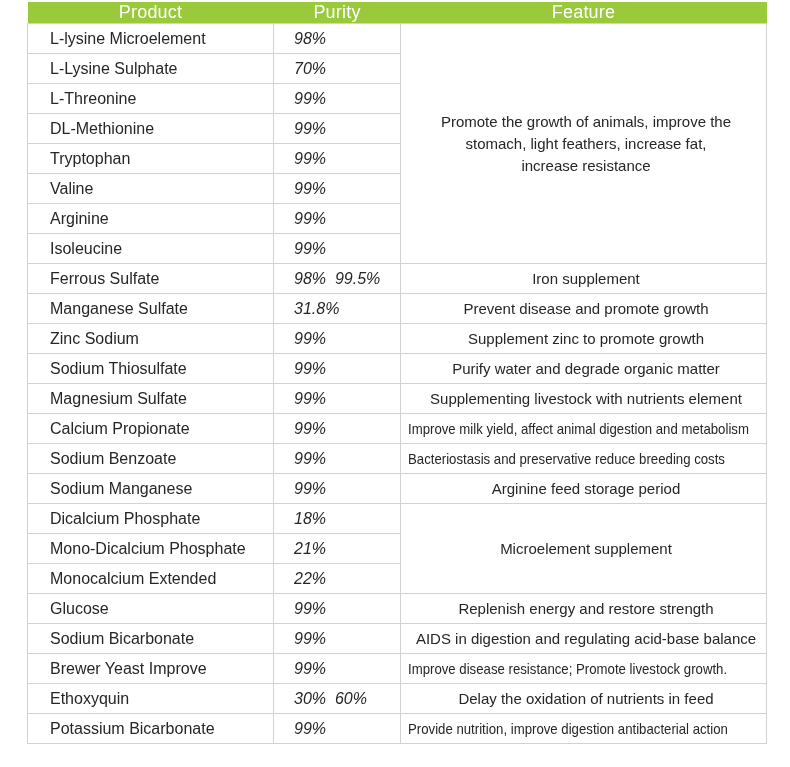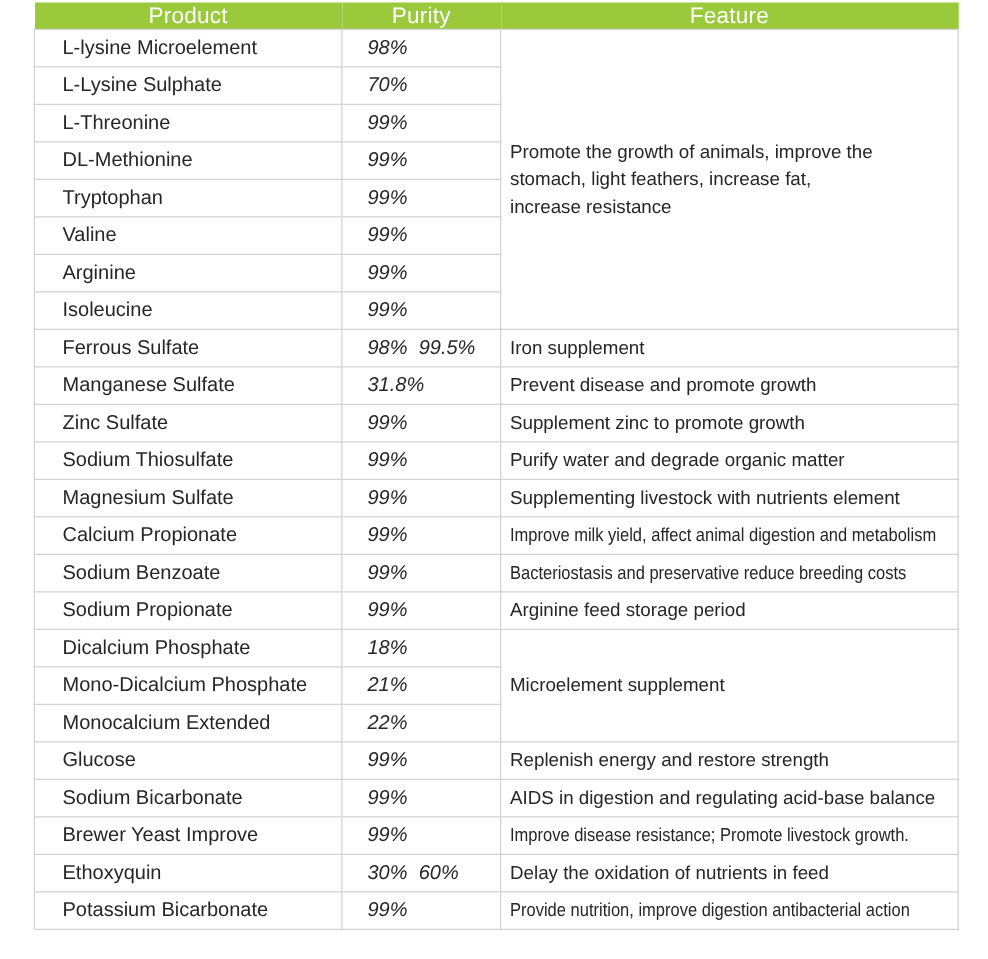--- a/index.html
+++ b/index.html
@@ -53,20 +53,21 @@
     padding-left: 20px;
     font-size: 16px;
     font-style: italic;
   }
   td.cell-feature {
     padding-left: 7px;
     padding-right: 2px;
     font-size: 15px;
     line-height: 22px;
     white-space: pre-line;
+    text-align: center;
   }
   td.cell-feature .feature-text {
     display: inline-block;
   }
   td.cell-feature .feature-text.condensed {
     white-space: nowrap;
     transform: scaleX(0.88);
     transform-origin: left center;
   }
 </style>
@@ -126,21 +127,21 @@
         <td class="cell-product">Ferrous Sulfate</td>
         <td class="cell-purity">98%&nbsp; 99.5%</td>
         <td class="cell-feature"><span class="feature-text">Iron supplement</span></td>
       </tr>
       <tr>
         <td class="cell-product">Manganese Sulfate</td>
         <td class="cell-purity">31.8%</td>
         <td class="cell-feature"><span class="feature-text">Prevent disease and promote growth</span></td>
       </tr>
       <tr>
-        <td class="cell-product">Zinc Sulfate</td>
+        <td class="cell-product">Zinc Sodium</td>
         <td class="cell-purity">99%</td>
         <td class="cell-feature"><span class="feature-text">Supplement zinc to promote growth</span></td>
       </tr>
       <tr>
         <td class="cell-product">Sodium Thiosulfate</td>
         <td class="cell-purity">99%</td>
         <td class="cell-feature"><span class="feature-text">Purify water and degrade organic matter</span></td>
       </tr>
       <tr>
         <td class="cell-product">Magnesium Sulfate</td>
@@ -151,21 +152,21 @@
         <td class="cell-product">Calcium Propionate</td>
         <td class="cell-purity">99%</td>
         <td class="cell-feature"><span class="feature-text condensed">Improve milk yield, affect animal digestion and metabolism</span></td>
       </tr>
       <tr>
         <td class="cell-product">Sodium Benzoate</td>
         <td class="cell-purity">99%</td>
         <td class="cell-feature"><span class="feature-text condensed">Bacteriostasis and preservative reduce breeding costs</span></td>
       </tr>
       <tr>
-        <td class="cell-product">Sodium Propionate</td>
+        <td class="cell-product">Sodium Manganese</td>
         <td class="cell-purity">99%</td>
         <td class="cell-feature"><span class="feature-text">Arginine feed storage period</span></td>
       </tr>
       <tr>
         <td class="cell-product">Dicalcium Phosphate</td>
         <td class="cell-purity">18%</td>
         <td class="cell-feature" rowspan="3"><span class="feature-text">Microelement supplement</span></td>
       </tr>
       <tr>
         <td class="cell-product">Mono-Dicalcium Phosphate</td>

